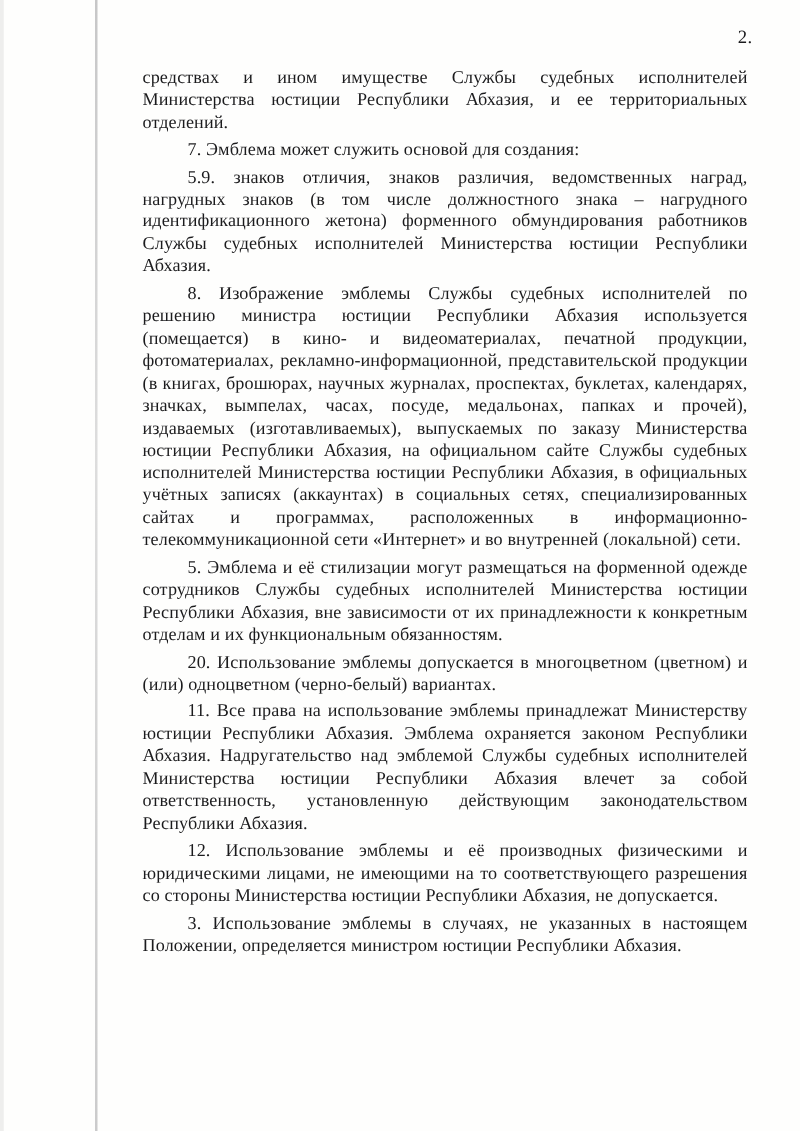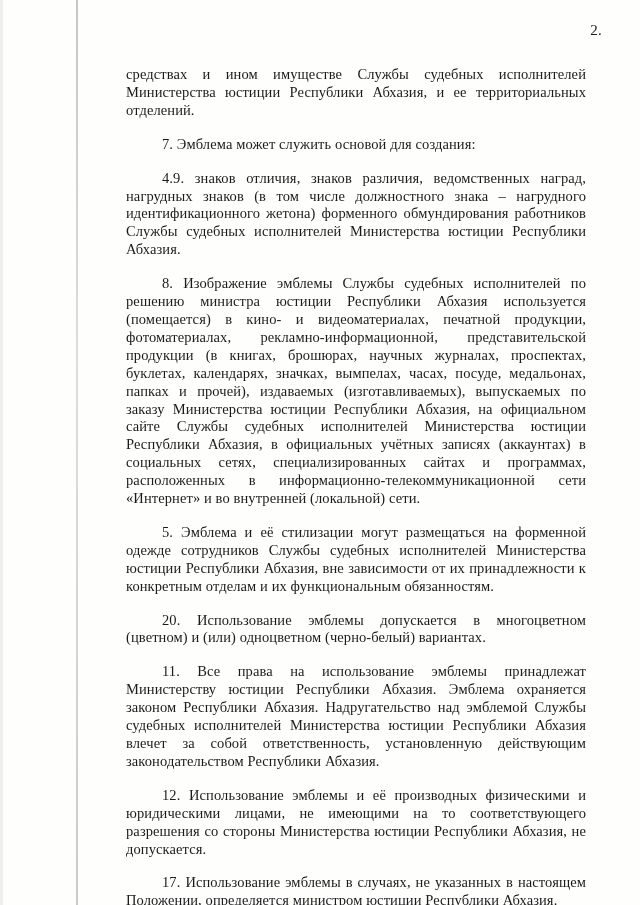--- a/index.html
+++ b/index.html
@@ -53,43 +53,43 @@
     position: absolute;
     top: 50px;
     left: 110px;
     width: 492px;
     font-size: 14.5px;
     line-height: 17.9px;
     text-align: justify;
     letter-spacing: 0.1px;
   }
   .para {
-    margin: 16px;
+    margin: 4px;
     padding: 0;
     text-indent: 36px;
   }
   .para.no-indent {
     text-indent: 0;
   }
 </style>
 </head>
 <body>
 
 <div class="page">
 
   <div class="edge-shadow"></div>
   <div class="scan-line"></div>
 
   <div class="page-number">2.</div>
 
   <div class="text-block">
     <p class="para no-indent">средствах и ином имуществе Службы судебных исполнителей Министерства юстиции Республики Абхазия, и ее территориальных отделений.</p>
     <p class="para">7. Эмблема может служить основой для создания:</p>
-    <p class="para">4.9. знаков отличия, знаков различия, ведомственных наград, нагрудных знаков (в том числе должностного знака – нагрудного идентификационного жетона) форменного обмундирования работников Службы судебных исполнителей Министерства юстиции Республики Абхазия.</p>
+    <p class="para">5.9. знаков отличия, знаков различия, ведомственных наград, нагрудных знаков (в том числе должностного знака – нагрудного идентификационного жетона) форменного обмундирования работников Службы судебных исполнителей Министерства юстиции Республики Абхазия.</p>
     <p class="para">8. Изображение эмблемы Службы судебных исполнителей по решению министра юстиции Республики Абхазия используется (помещается) в кино- и видеоматериалах, печатной продукции, фотоматериалах, рекламно-информационной, представительской продукции (в книгах, брошюрах, научных журналах, проспектах, буклетах, календарях, значках, вымпелах, часах, посуде, медальонах, папках и прочей), издаваемых (изготавливаемых), выпускаемых по заказу Министерства юстиции Республики Абхазия, на официальном сайте Службы судебных исполнителей Министерства юстиции Республики Абхазия, в официальных учётных записях (аккаунтах) в социальных сетях, специализированных сайтах и программах, расположенных в информационно-телекоммуникационной сети «Интернет» и во внутренней (локальной) сети.</p>
     <p class="para">5. Эмблема и её стилизации могут размещаться на форменной одежде сотрудников Службы судебных исполнителей Министерства юстиции Республики Абхазия, вне зависимости от их принадлежности к конкретным отделам и их функциональным обязанностям.</p>
     <p class="para">20. Использование эмблемы допускается в многоцветном (цветном) и (или) одноцветном (черно-белый) вариантах.</p>
     <p class="para">11. Все права на использование эмблемы принадлежат Министерству юстиции Республики Абхазия. Эмблема охраняется законом Республики Абхазия. Надругательство над эмблемой Службы судебных исполнителей Министерства юстиции Республики Абхазия влечет за собой ответственность, установленную действующим законодательством Республики Абхазия.</p>
     <p class="para">12. Использование эмблемы и её производных физическими и юридическими лицами, не имеющими на то соответствующего разрешения со стороны Министерства юстиции Республики Абхазия, не допускается.</p>
-    <p class="para">17. Использование эмблемы в случаях, не указанных в настоящем Положении, определяется министром юстиции Республики Абхазия.</p>
+    <p class="para">3. Использование эмблемы в случаях, не указанных в настоящем Положении, определяется министром юстиции Республики Абхазия.</p>
   </div>
 
 </div>
 
 </body></html>

